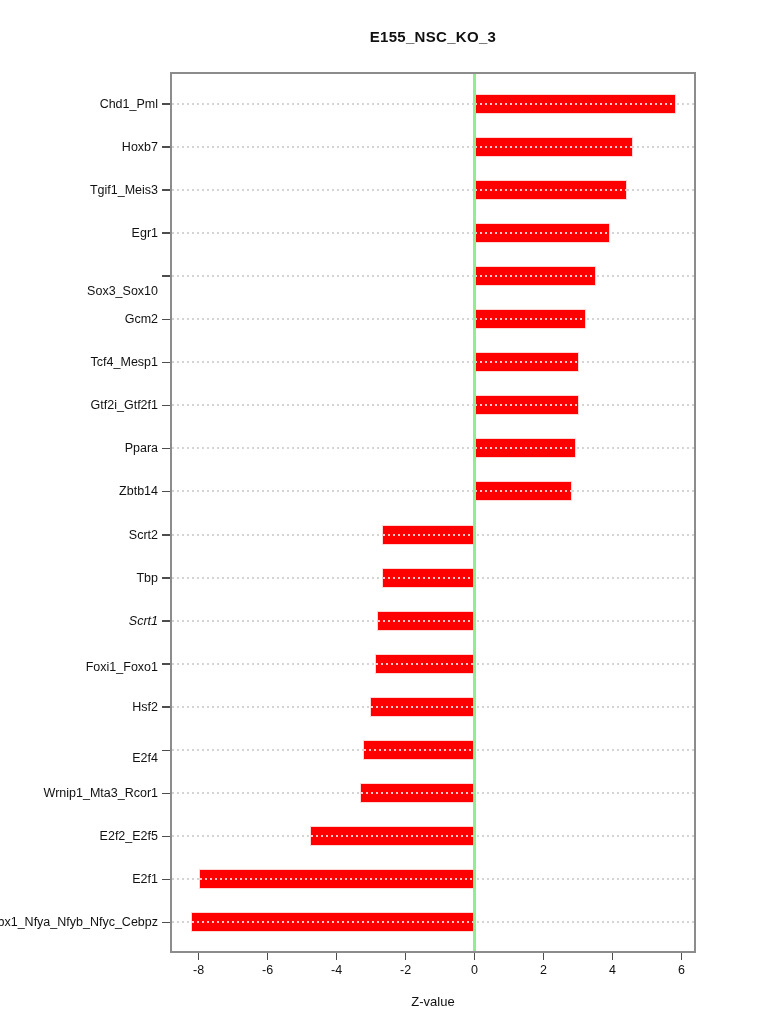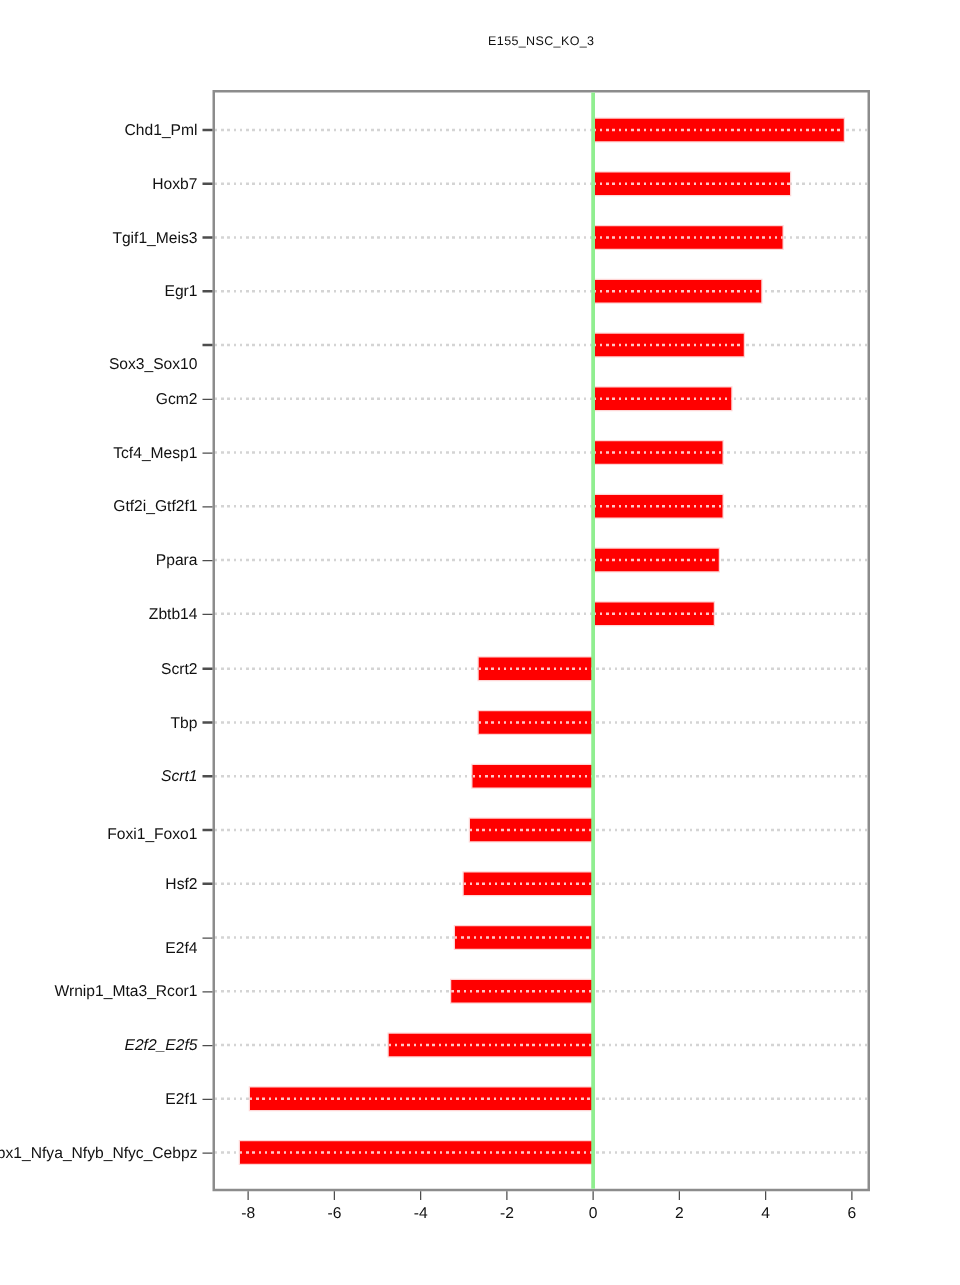--- a/index.html
+++ b/index.html
@@ -8,22 +8,22 @@
     width:768px;height:1028px;
     background:#ffffff;
     font-family:"Liberation Sans", sans-serif;
     color:#111111;
     overflow:hidden;
   }
   .chart-title{
     position:absolute;
     left:170px;top:28px;width:526px;
     text-align:center;
-    font-size:10px;
-    font-weight:normal;
+    font-size:15px;
+    font-weight:bold;
     letter-spacing:0.3px;
     color:#111;
   }
   .plot{
     position:absolute;
     left:170px;top:72px;
     width:526px;height:881px;
     box-sizing:border-box;
     border:2px solid #8c8c8c;
     background:#ffffff;
@@ -97,21 +97,21 @@
       <div class="y-label" style="top: 326.2px;">Gtf2i_Gtf2f1</div>
       <div class="y-label" style="top: 369.3px;">Ppara</div>
       <div class="y-label" style="top: 412.4px;">Zbtb14</div>
       <div class="y-label" style="top: 455.5px;">Scrt2</div>
       <div class="y-label" style="top: 498.6px;">Tbp</div>
       <div class="y-label" style="top: 541.7px; font-style: italic;">Scrt1</div>
       <div class="y-label" style="top: 588px; text-align: center;">Foxi1_Foxo1</div>
       <div class="y-label" style="top: 627.9px;">Hsf2</div>
       <div class="y-label" style="top: 679px;">E2f4</div>
       <div class="y-label" style="top: 714.1px;">Wrnip1_Mta3_Rcor1</div>
-      <div class="y-label" style="top: 757.2px; font-style: italic;">E2f2_E2f5</div>
+      <div class="y-label" style="top: 757.2px;">E2f2_E2f5</div>
       <div class="y-label" style="top: 800.3px;">E2f1</div>
       <div class="y-label" style="top: 843.4px;">Ybx1_Nfya_Nfyb_Nfyc_Cebpz</div>
     </div>
 
   <div class="plot">
     <div class="plot-inner" id="plot-inner">
         <div class="row-gridline" style="top: 28.5px;"></div>
         <div class="bar" style="left: 302.574px; width: 200.106px; top: 20.5px; background: rgb(255, 0, 0);">
           <div class="bar-dotline"></div>
         </div>
@@ -227,13 +227,14 @@
       <div class="x-tick-label" style="left: 28.5658px;">-8</div>
       <div class="x-tick-label" style="left: 97.5677px;">-6</div>
       <div class="x-tick-label" style="left: 166.57px;">-4</div>
       <div class="x-tick-label" style="left: 235.572px;">-2</div>
       <div class="x-tick-label" style="left: 304.574px;">0</div>
       <div class="x-tick-label" style="left: 373.576px;">2</div>
       <div class="x-tick-label" style="left: 442.578px;">4</div>
       <div class="x-tick-label" style="left: 511.58px;">6</div>
     </div>
 
+  <div class="x-axis-title">Z-value</div>
 </div>
 
 </body></html>

